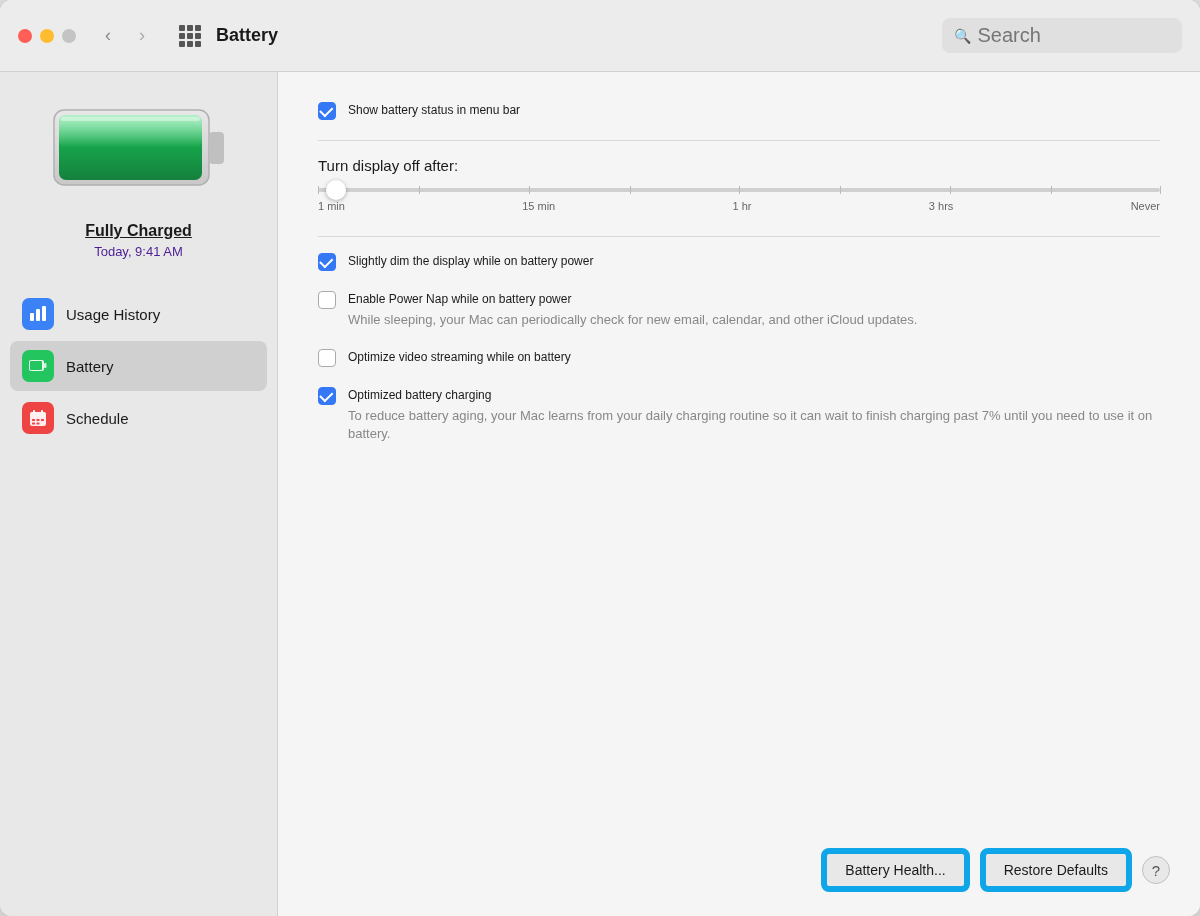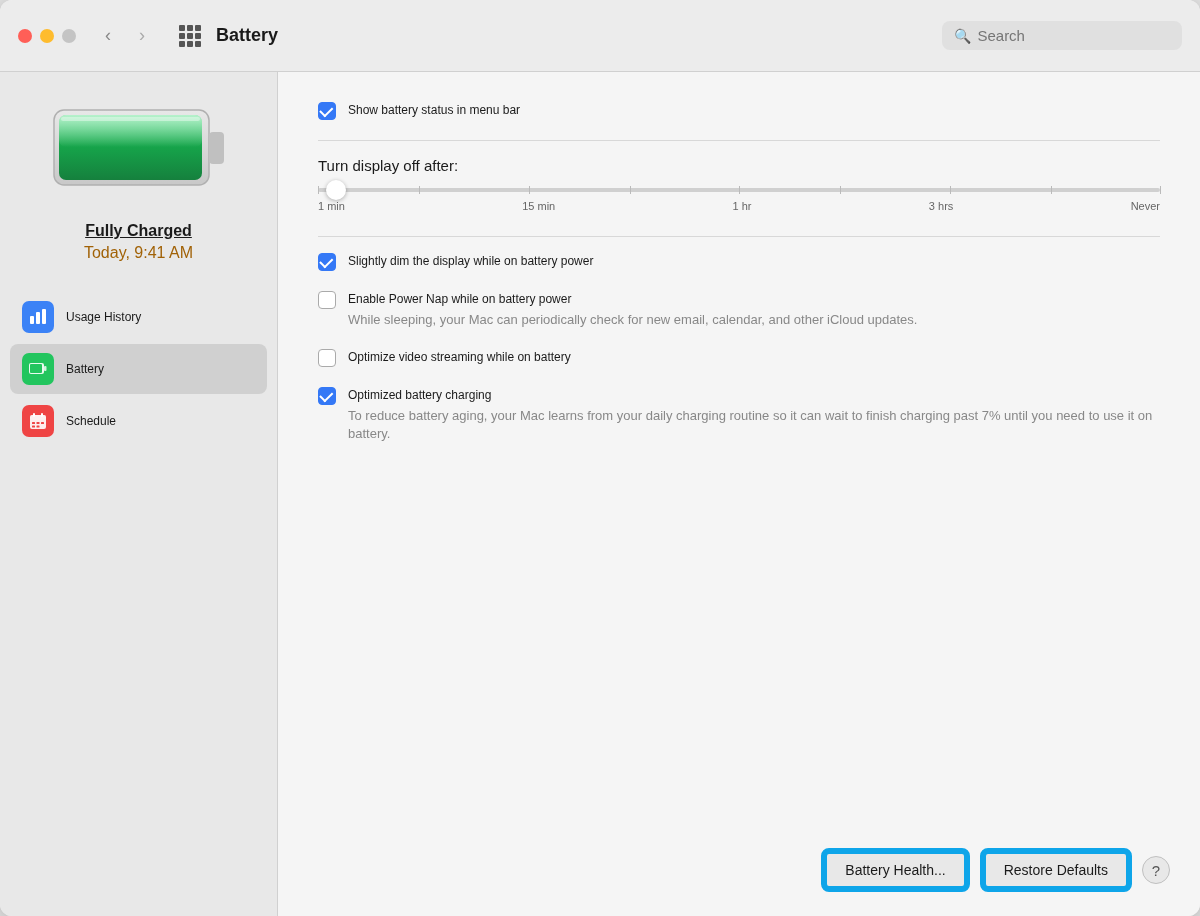--- a/index.html
+++ b/index.html
@@ -116,21 +116,21 @@
 
     .search-icon-svg {
       color: #888;
       font-size: 14px;
     }
 
     .search-input {
       background: none;
       border: none;
       outline: none;
-      font-size: 15px;
+      font-size: 20px;
       color: #888;
       width: 100%;
     }
 
     
     .main-content {
       display: flex;
       flex: 1;
       overflow: hidden;
     }
@@ -165,22 +165,22 @@
 
     .status-title {
       font-size: 16px;
       font-weight: 700;
       color: #1a1a1a;
       margin-bottom: 4px;
       text-decoration: underline;
     }
 
     .status-time {
-      font-size: 16px;
-      color: #a16207;
+      font-size: 13px;
+      color: #4c1d95;
     }
 
     .sidebar-nav {
       width: 100%;
       padding: 0 10px;
     }
 
     .nav-item {
       display: flex;
       align-items: center;
@@ -202,21 +202,21 @@
       flex-shrink: 0;
       font-size: 17px;
     }
 
     .nav-icon-blue { background: #3b82f6; }
     .nav-icon-green { background: #22c55e; }
     .nav-icon-orange { background: #f59e0b; }
     .nav-icon-red { background: #ef4444; }
 
     .nav-label {
-      font-size: 12px;
+      font-size: 15px;
       color: #1a1a1a;
     }
 
     
     .settings-panel {
       flex: 1;
       background: #f5f5f5;
       padding: 30px 40px;
       overflow-y: auto;
       position: relative;

